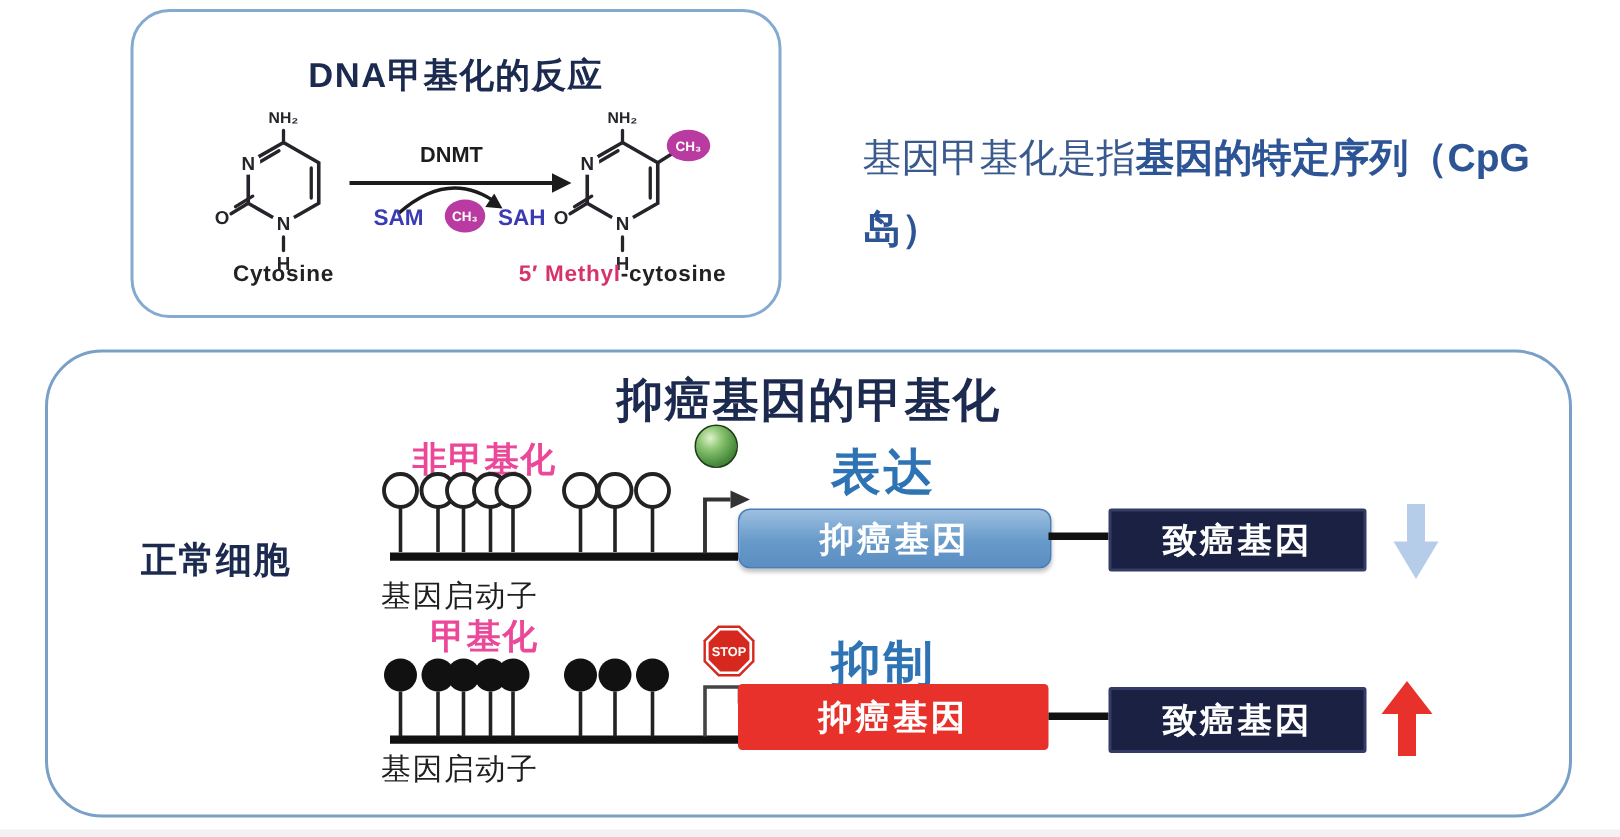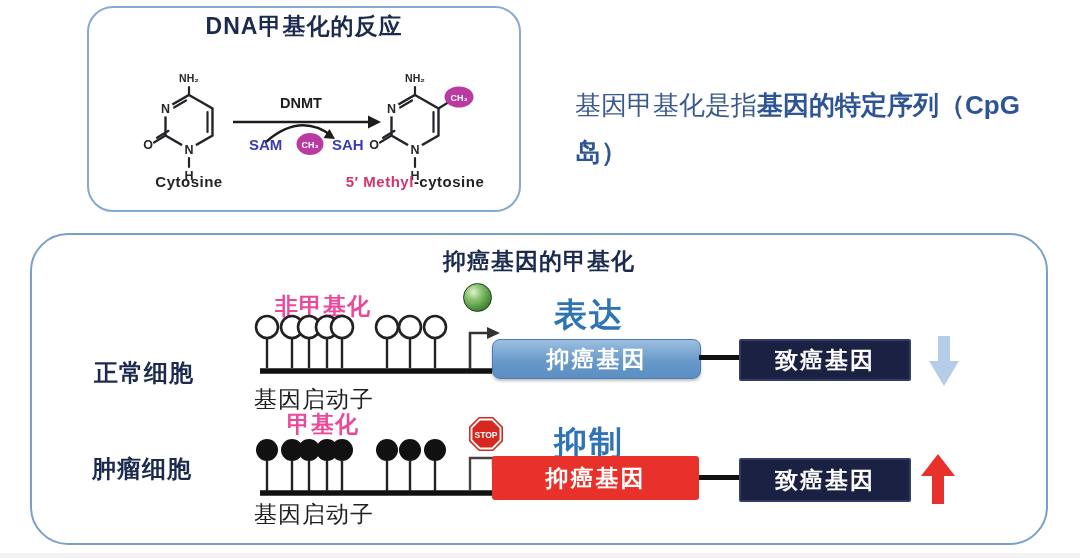--- a/index.html
+++ b/index.html
@@ -1,41 +1,41 @@
 <!DOCTYPE html>
 <html><head>
 <meta charset="utf-8">
 <style>
   html,body{margin:0;padding:0;background:#fff;}
   .stage{position:relative;width:1080px;height:558px;background:#ffffff;overflow:hidden;
          font-family:"Liberation Sans","DejaVu Sans",sans-serif;}
   
   .rx-box{position:absolute;left:87px;top:6px;width:430px;height:202px;
           border:2.5px solid #85aad0;border-radius:26px;background:#fff;}
-  .rx-title{margin-top:3px;text-align:center;font-size:23px;font-weight:800;
+  .rx-title{margin-top:27px;text-align:center;font-size:23px;font-weight:800;
             color:#1b2a4e;letter-spacing:1px;}
   .rx-svg{position:absolute;left:0;top:44px;width:430px;height:152px;}
   .atom{font-size:12.5px;font-weight:bold;fill:#26242a;text-anchor:middle;}
   .atom-sm{font-size:10.5px;font-weight:bold;fill:#26242a;text-anchor:middle;}
   .mol-label{font-size:15px;font-weight:bold;fill:#222;text-anchor:middle;letter-spacing:.5px;}
   .cof{font-size:15px;font-weight:bold;fill:#3a3ab2;}
   .ch3{font-size:9px;font-weight:bold;fill:#fff;text-anchor:middle;}
   .enzyme{font-size:14.5px;font-weight:bold;fill:#1c1c1c;text-anchor:middle;}
   
   .desc{position:absolute;left:575px;top:82px;width:490px;color:#3a5a8e;
         font-size:26px;line-height:47px;}
   .desc b{font-weight:800;color:#2d5494;}
   
   .meth-panel{position:absolute;left:30px;top:233px;width:1014px;height:308px;
               border:2.5px solid #7aa0c8;border-radius:38px;background:#fff;}
   .meth-title{position:absolute;left:0;right:0;top:11px;text-align:center;
-              font-size:23px;font-weight:800;color:#1b2a4e;letter-spacing:1px;}
+              font-size:31px;font-weight:800;color:#1b2a4e;letter-spacing:1px;}
   .cell-label{position:absolute;font-size:24px;font-weight:800;color:#1b2a4e;letter-spacing:1px;}
   .state-label{position:absolute;font-size:23px;font-weight:600;color:#ec4899;letter-spacing:1px;}
-  .promoter-label{position:absolute;font-size:23px;font-weight:500;color:#1f1f1f;letter-spacing:1px;}
+  .promoter-label{position:absolute;font-size:20px;font-weight:500;color:#1f1f1f;letter-spacing:1px;}
   .status-label{position:absolute;font-size:33px;font-weight:800;color:#2e74b5;letter-spacing:2px;}
   .gene-box{position:absolute;display:flex;align-items:center;justify-content:center;
             color:#fff;font-size:23px;font-weight:800;letter-spacing:2px;text-align:right;}
   .sup-normal{left:460px;top:104px;width:207px;height:38px;border-radius:8px;
               background:linear-gradient(#9dbfe0,#679ac9 55%,#5c8ec3);
               border:1.5px solid #4a7cb8;box-shadow:0 2px 3px rgba(0,0,0,.25);}
   .sup-tumor{left:460px;top:221px;width:207px;height:44px;border-radius:3px;background:#e8312a;}
   .onc-normal{left:707px;top:104px;width:168px;height:38px;border-radius:2px;
               background:#1b2142;border:2px solid #323c66;}
   .onc-tumor{left:707px;top:223px;width:168px;height:40px;border-radius:2px;
@@ -149,21 +149,20 @@
       </div>
 
     <svg class="trend" style="left:895px;top:101px;" width="34" height="52" viewBox="0 0 34 52">
       <rect x="11" y="0" width="12" height="27" fill="#b5cde8"></rect>
       <polygon points="2,25 32,25 17,50" fill="#b5cde8"></polygon>
     </svg>
 
     <div class="promoter-label" style="left:222px;top:149px;">基因启动子</div>
 
     <div class="state-label" style="left:255px;top:174px;">甲基化</div>
-    <div class="cell-label" style="left:60px;top:218px;">肿瘤细胞</div>
 
     <svg class="dna-svg" style="top:185px;" viewBox="0 0 256 100">
       <line x1="9" y1="73" x2="241" y2="73" stroke="#111" stroke-width="5.5"></line>
       <path d="M16,71 V41 M41,71 V41 M58,71 V41 M76,71 V41 M91,71 V41 M136,71 V41 M159,71 V41 M184,71 V41" stroke="#222" stroke-width="2.4" fill="none"></path>
       <g fill="#111">
         <circle cx="16" cy="30" r="11"></circle>
         <circle cx="41" cy="30" r="11"></circle>
         <circle cx="58" cy="30" r="11"></circle>
         <circle cx="76" cy="30" r="11"></circle>
         <circle cx="91" cy="30" r="11"></circle>

